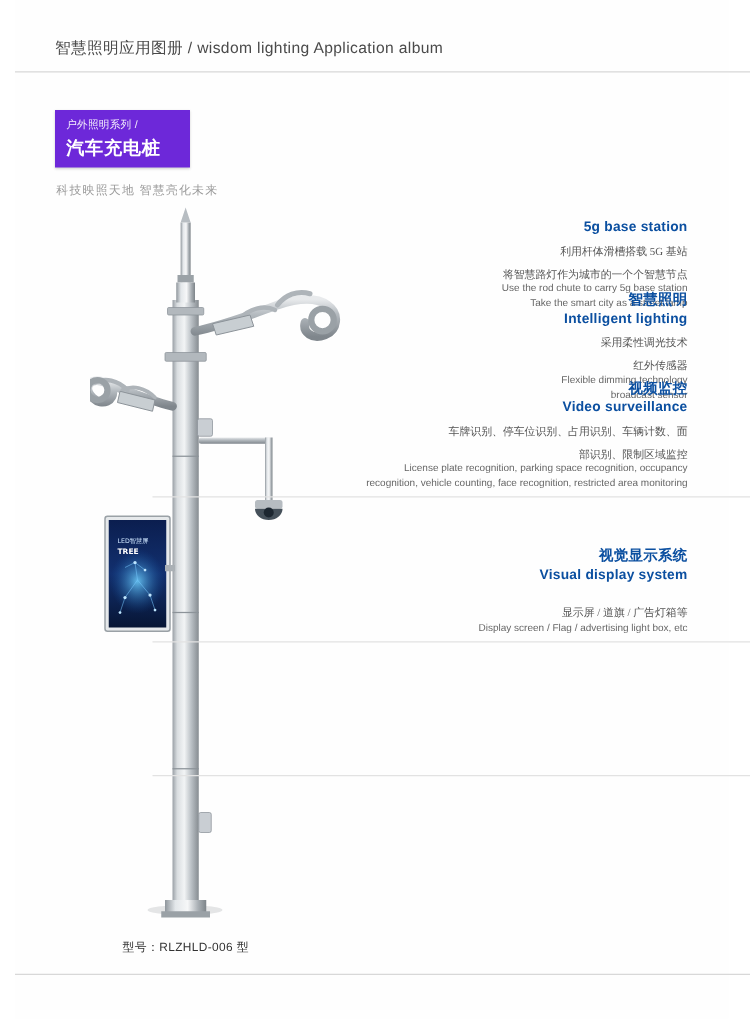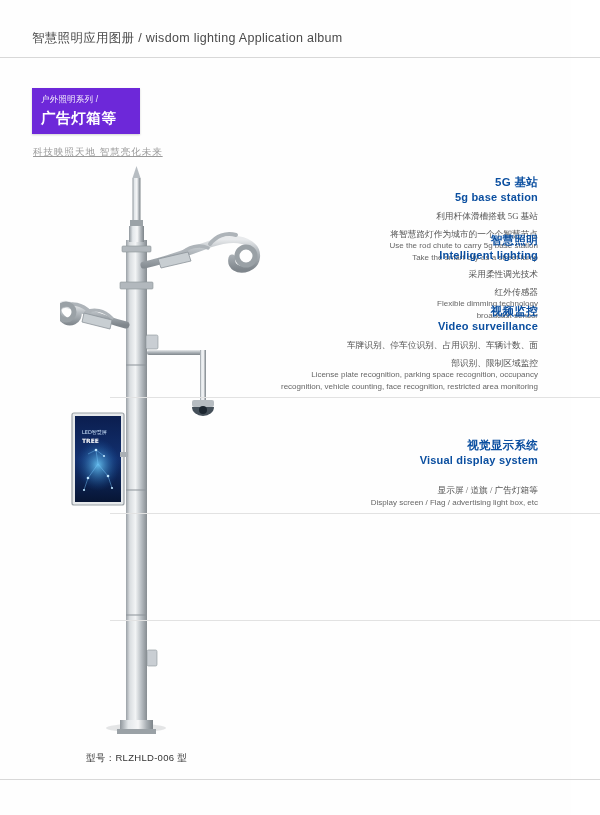--- a/index.html
+++ b/index.html
@@ -13,20 +13,21 @@
     font-family: "Liberation Sans", sans-serif;
     color: #333;
     position: relative;
     overflow: hidden;
   }
   .page {
     position: relative;
     width: 571px;
     height: 815px;
     background: #fefefe;
+    margin-left: 12px;
   }
 
   
   .header {
     position: absolute;
     left: 0; top: 0;
     width: 600px;
     height: 56px;
   }
   .header-title {
@@ -75,21 +76,20 @@
     color: #ffffff;
     letter-spacing: 0.6px;
   }
   .tagline {
     position: absolute;
     left: 33px;
     top: 146px;
     font-size: 9.5px;
     color: #9a9a9a;
     letter-spacing: 1px;
-    text-decoration: underline;
   }
 
   
   .rule {
     position: absolute;
     height: 1px;
     background: #e2e2e2;
   }
 
   
@@ -166,21 +166,21 @@
 
 <div class="page">
 
   <div class="header">
     <div class="header-title">智慧照明应用图册 / wisdom lighting Application album</div>
   </div>
   <div class="header-rule"></div>
 
   <div class="badge">
     <div class="badge-sub">户外照明系列 /</div>
-    <div class="badge-main">广告灯箱等</div>
+    <div class="badge-main">汽车充电桩</div>
   </div>
   <div class="tagline">科技映照天地   智慧亮化未来</div>
 
   <div class="pole-area">
     <svg width="250" height="600" viewBox="0 0 250 600">
       <defs>
         <linearGradient id="poleGrad" x1="0" y1="0" x2="1" y2="0">
           <stop offset="0%" stop-color="#9aa0a6"></stop>
           <stop offset="18%" stop-color="#d9dde0"></stop>
           <stop offset="45%" stop-color="#f2f4f5"></stop>
@@ -284,21 +284,20 @@
 
       <rect x="87" y="490" width="10" height="16" rx="1.5" fill="#c9ced3" stroke="#8c9399" stroke-width="0.6"></rect>
     </svg>
   </div>
 
   <div class="rule" style="left:110px; top:397px; width:490px;"></div>
   <div class="rule" style="left:110px; top:513px; width:490px;"></div>
   <div class="rule" style="left:110px; top:620px; width:490px;"></div>
 
   <div class="feature" style="top:175px;">
-    <div class="t-cn">5G 基站</div>
     <div class="t-en">5g base station</div>
     <div class="d-cn">利用杆体滑槽搭载 5G 基站</div>
     <div class="d-cn">将智慧路灯作为城市的一个个智慧节点</div>
     <div class="d-en">Use the rod chute to carry 5g base station</div>
     <div class="d-en">Take the smart city as a street lamp</div>
   </div>
 
   <div class="feature" style="top:233px;">
     <div class="t-cn">智慧照明</div>
     <div class="t-en">Intelligent lighting</div>

